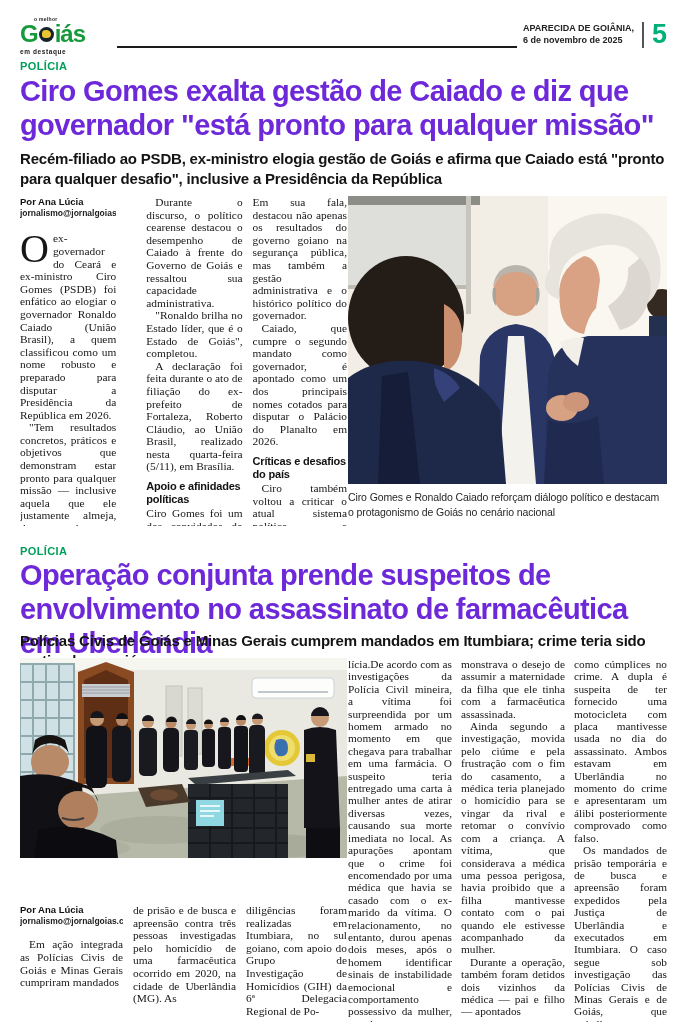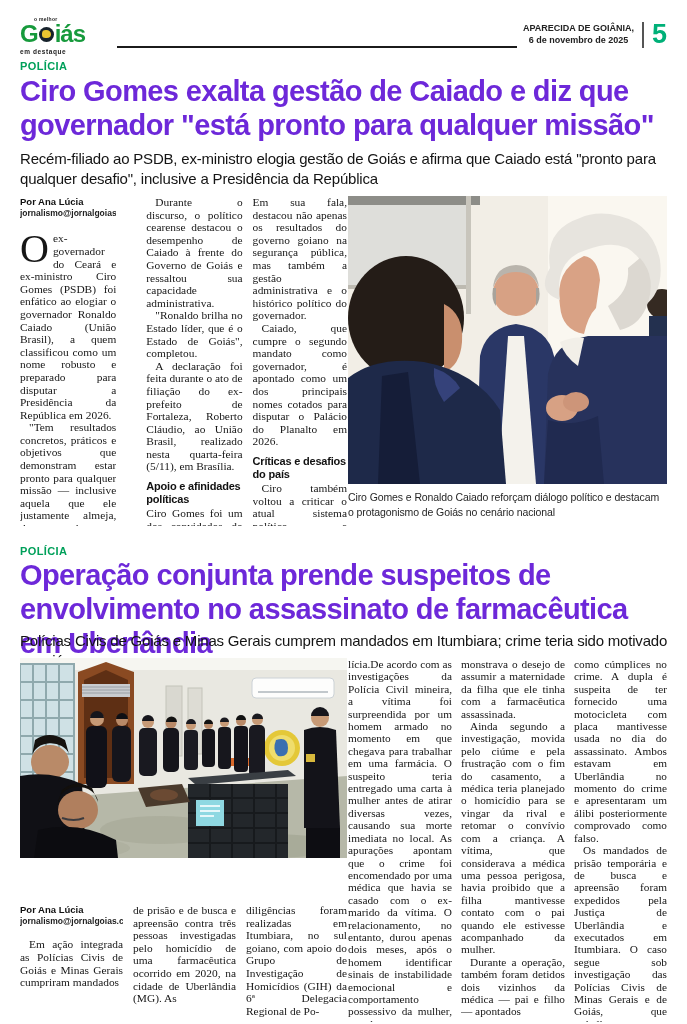--- a/index.html
+++ b/index.html
@@ -14,27 +14,27 @@
   }
   
   .logo { position:absolute; left:20px; top:17px; width:100px; }
   .logo-top { font-size:5px; font-weight:700; color:#222; letter-spacing:.3px; margin-left:14px; line-height:1;}
   .logo-word { font-size:24px; font-weight:800; color:#179a3c; letter-spacing:-1px; line-height:1; display:flex; align-items:center; }
   .logo-o { display:inline-block; width:15px; height:15px; border-radius:50%; background:#16222b; position:relative; margin:0 1px; }
   .logo-o::after { content:""; position:absolute; left:3px; top:3px; width:9px; height:8px; background:#e9c531; border-radius:45% 55% 50% 40%; }
   .logo-tagline { font-size:6.5px; font-weight:800; color:#1d1d1d; letter-spacing:.6px; margin-top:2px; }
   .masthead-rule { position:absolute; left:117px; right:20px; top:46px; height:2px; background:#1b1b1b; }
   .dateblock { position:absolute; right:20px; top:21px; display:flex; align-items:center; gap:8px; background:#fff; padding-left:6px; }
-  .dateline { text-align:center; font-size:9px; font-weight:700; color:#222; line-height:1.3; }
+  .dateline { text-align:left; font-size:9px; font-weight:700; color:#222; line-height:1.3; }
   .date-divider { width:2px; height:26px; background:#555; }
   .pagenum { font-size:27px; font-weight:800; color:#00b078; line-height:1; }
   
   .kicker { position:absolute; left:20px; font-size:11px; font-weight:800; color:#00a05a; letter-spacing:.4px; }
   .headline { position:absolute; left:20px; width:655px; font-size:29px; line-height:1.17; font-weight:800; color:#6d28d9; letter-spacing:-.6px; }
-  .deck { position:absolute; left:20px; width:650px; font-size:15px; line-height:1.35; font-weight:400; color:#141414; letter-spacing:-.2px; }
+  .deck { position:absolute; left:20px; width:650px; font-size:15px; line-height:1.35; font-weight:700; color:#141414; letter-spacing:-.2px; }
   .byline-name { font-size:9.5px; font-weight:800; color:#111; line-height:1.3; }
   .byline-mail { font-size:8.5px; font-weight:600; color:#222; line-height:1.3; }
   .cols { position:absolute; display:flex; }
   .col { overflow:hidden; font-family:"Liberation Serif", serif; font-size:11.4px; line-height:12.6px; color:#161616; }
   .col p { text-align:justify; hyphens:auto; -webkit-hyphens:auto; }
   .col p.ind { text-indent:9px; }
   .subhed { font-family:"Liberation Sans", sans-serif; font-size:11px; font-weight:800; color:#111; line-height:1.15; margin:7px 0 2px 0; letter-spacing:-.2px; }
   .dropcap { float:left; font-family:"Liberation Serif", serif; font-size:40px; line-height:30px; font-weight:400; padding:2px 4px 0 0; }
   .caption { position:absolute; font-size:10.5px; font-weight:400; color:#262626; line-height:1.4; letter-spacing:-.1px; }
   .photo { position:absolute; display:block; }

